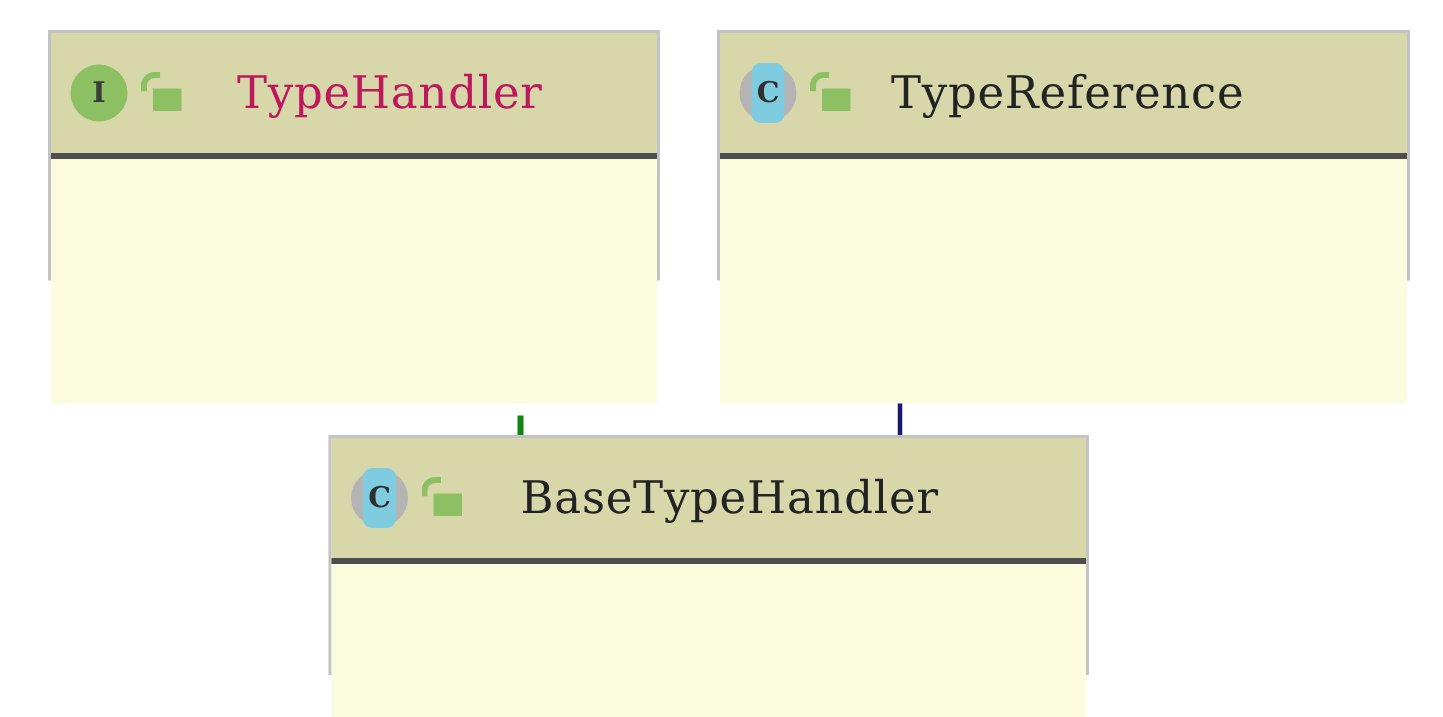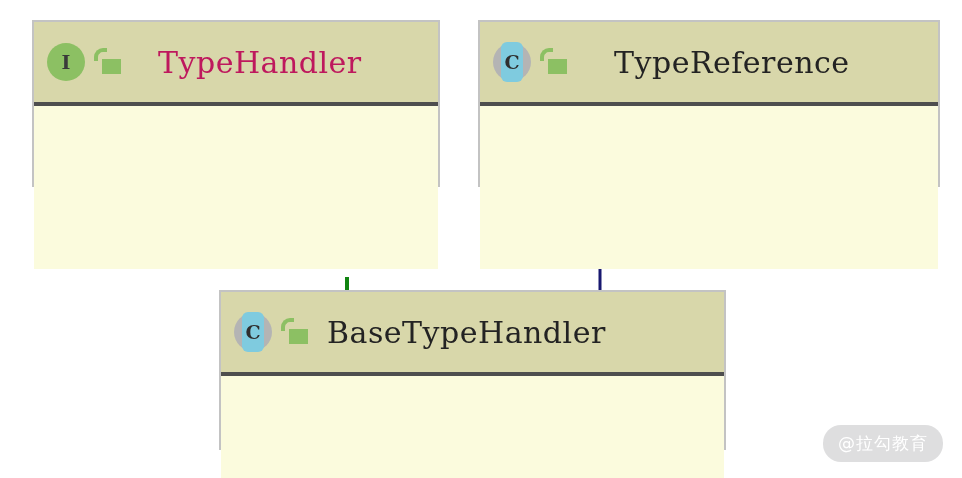--- a/index.html
+++ b/index.html
@@ -202,40 +202,37 @@
         <div class="class-badge">
           <div class="disc"></div>
           <div class="plate"></div>
           <span>C</span>
         </div>
       </div>
       <div class="lock-slot">
         <div class="lock-shackle"></div>
         <div class="lock-body"></div>
       </div>
-      <div class="uml-title title-dark" style="margin-left:44px;">TypeReference</div>
+      <div class="uml-title title-dark" style="margin-left:24px;">TypeReference</div>
     </div>
     <div class="uml-body"></div>
   </div>
 
   <div class="uml-box" style="left:219px; top:290px; width:507px; height:160px;">
     <div class="uml-header">
       <div class="icon-slot">
         <div class="class-badge">
           <div class="disc"></div>
           <div class="plate"></div>
           <span>C</span>
         </div>
       </div>
       <div class="lock-slot">
         <div class="lock-shackle"></div>
         <div class="lock-body"></div>
       </div>
-      <div class="uml-title title-dark" style="margin-left:16px;">BaseTypeHandler</div>
+      <div class="uml-title title-dark" style="margin-left:36px;">BaseTypeHandler</div>
     </div>
     <div class="uml-body"></div>
   </div>
 
-  <div class="watermark" style="left:823px; top:425px; width:120px; height:37px;">
-    <span>@拉勾教育</span>
-  </div>
 
 </div>
 
 </body></html>

